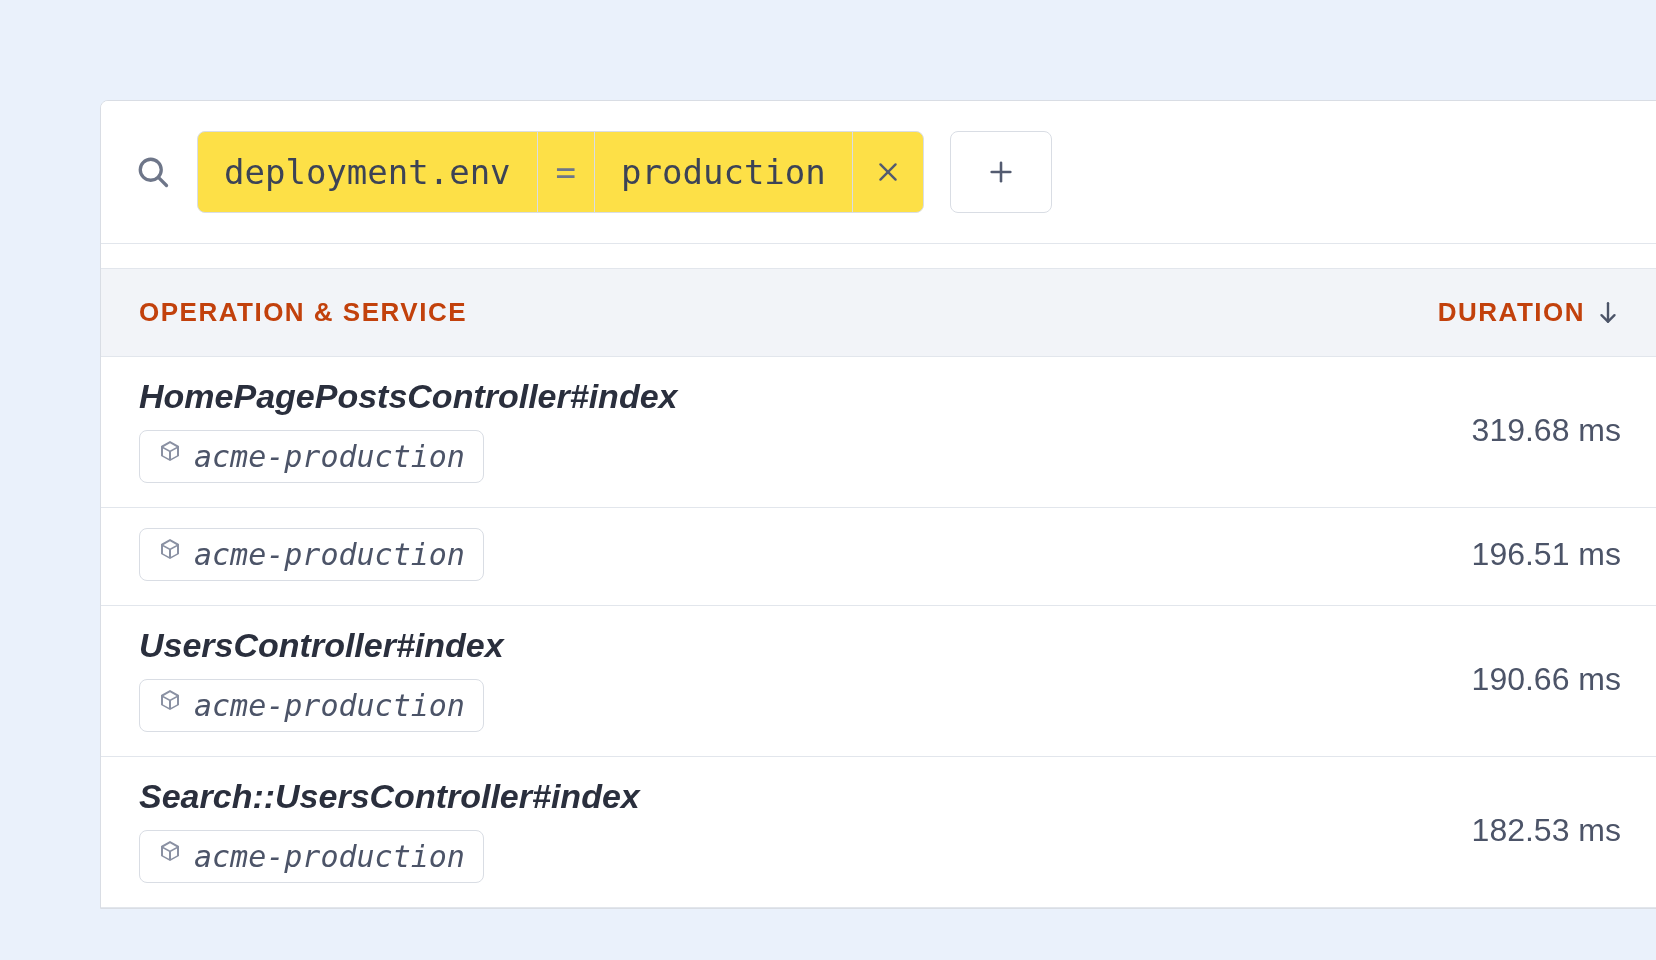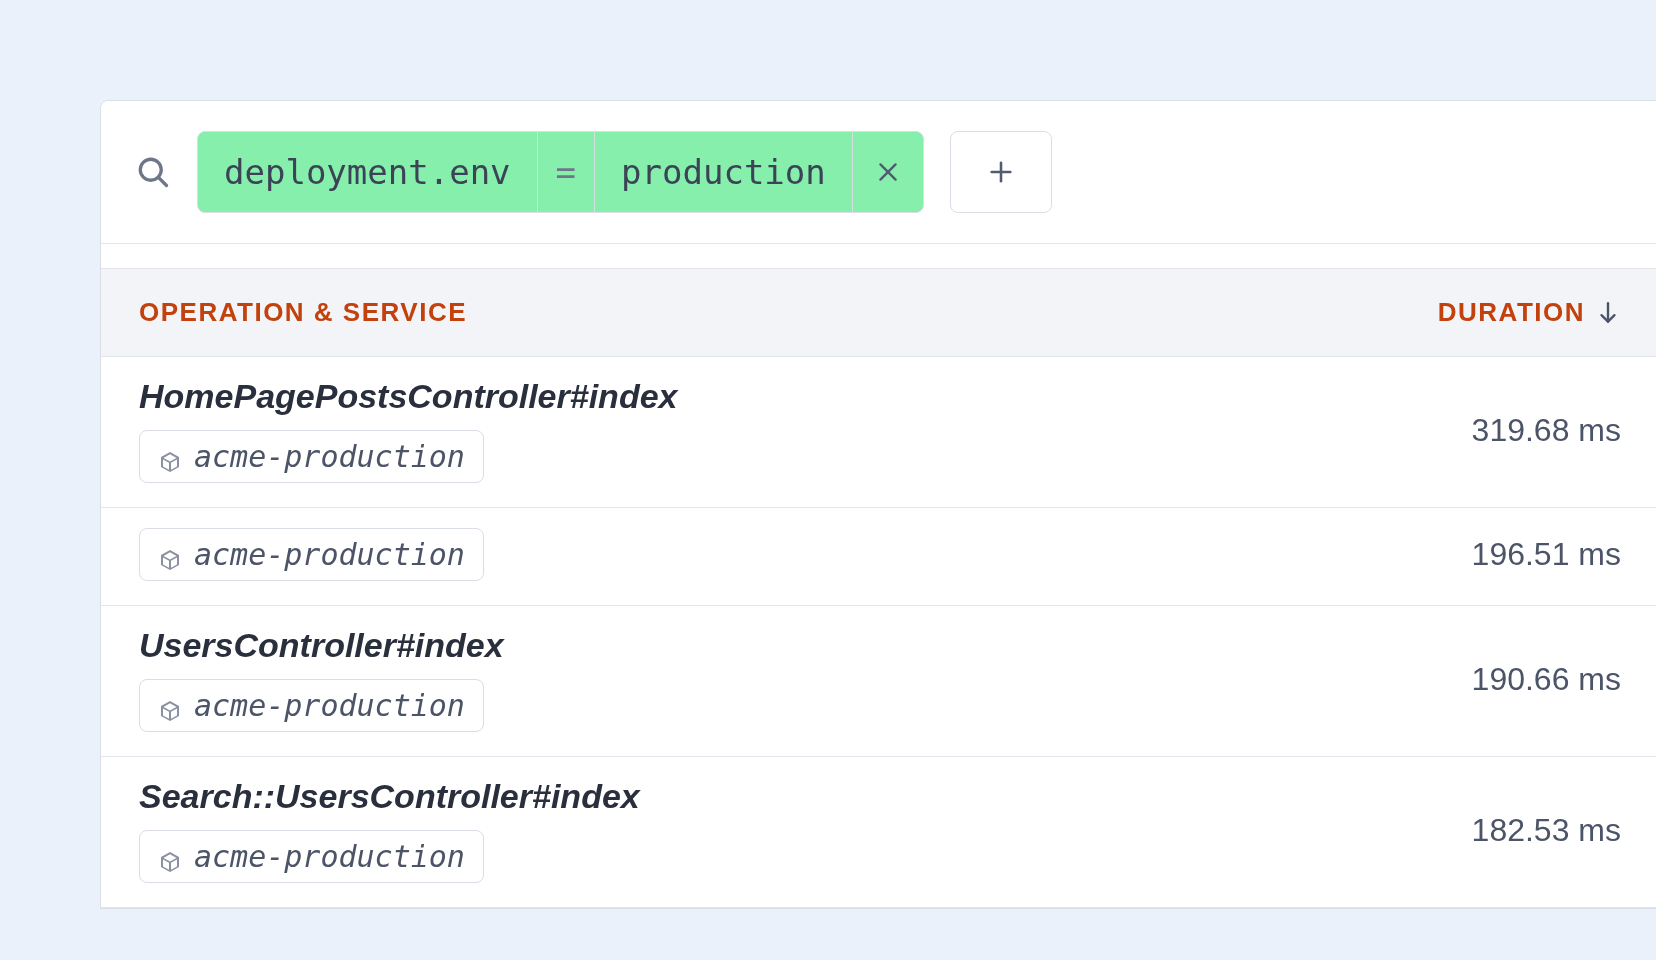--- a/index.html
+++ b/index.html
@@ -30,21 +30,21 @@
   }
   .search-icon {
     width: 36px;
     height: 36px;
     color: #6e7689;
     flex-shrink: 0;
   }
   .filter-pill {
     display: flex;
     align-items: stretch;
-    background: #86efac;
+    background: #fde047;
     border: 1px solid #d9dde4;
     border-radius: 8px;
     height: 82px;
     overflow: hidden;
   }
   .pill-seg {
     display: flex;
     align-items: center;
     padding: 0 26px;
     font-family: ui-monospace, SFMono-Regular, Menlo, Consolas, monospace;
@@ -113,21 +113,21 @@
   }
   .row-left { flex: 1; min-width: 0; font-style: italic; }
   .op-name {
     font-size: 34px;
     font-weight: 700;
     color: #2a2f3d;
     margin-bottom: 14px;
   }
   .svc-tag {
     display: inline-flex;
-    align-items: flex-end;
+    align-items: flex-start;
     gap: 12px;
     border: 1px solid #d9dde4;
     border-radius: 8px;
     padding: 8px 18px;
     background: #ffffff;
   }
   .svc-tag .cube {
     width: 24px;
     height: 24px;
     color: #8a91a3;

